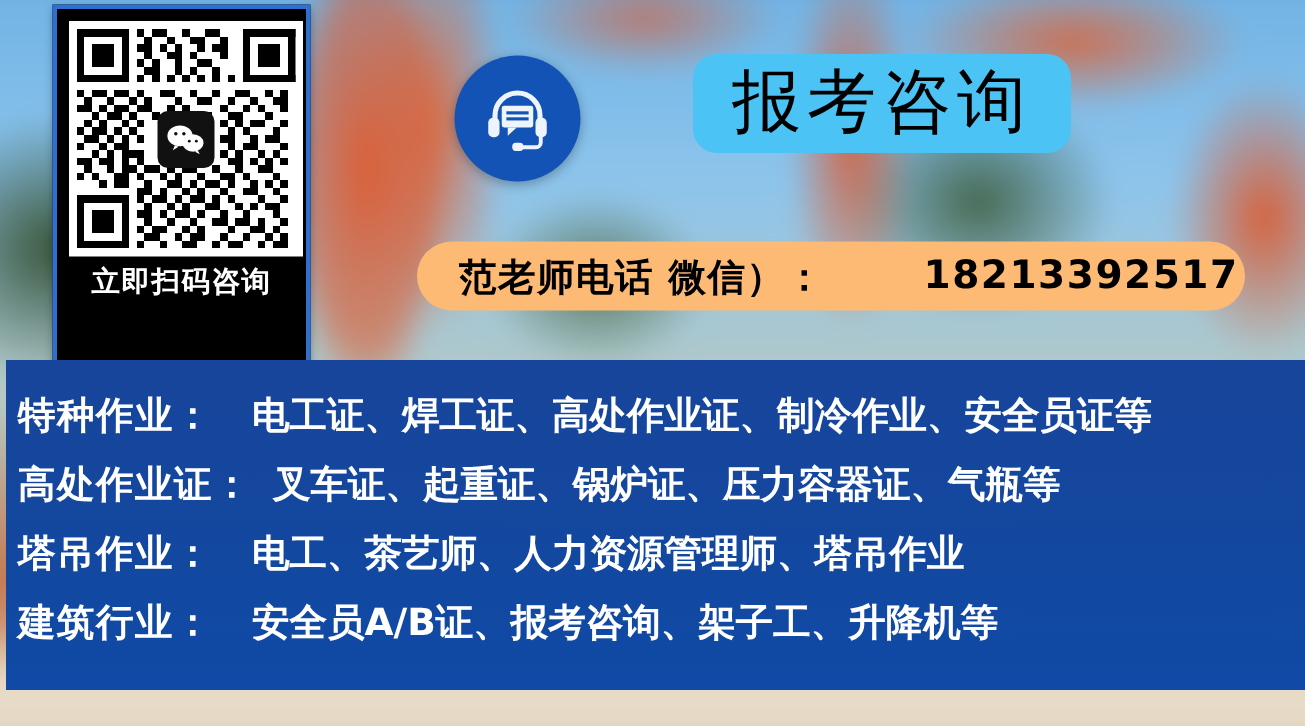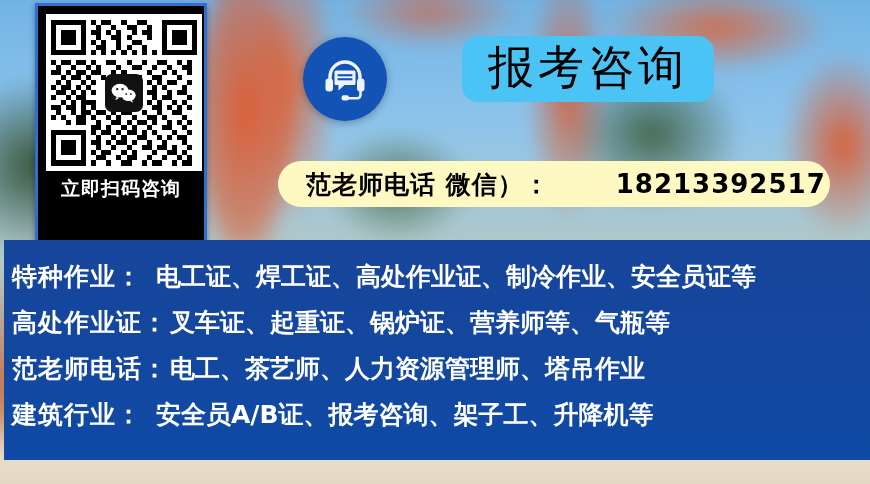--- a/index.html
+++ b/index.html
@@ -92,21 +92,21 @@
   .title-pill span {
     font-size:46px; font-weight:normal; color:#000;
     letter-spacing:4px; line-height:1;
     font-family:"DejaVu Sans","Liberation Sans",sans-serif;
   }
 
   
   .phone-pill {
     position:absolute; left:278px; top:161px;
     width:552px; height:46px;
-    background:#fef9c3;
+    background:#fdba74;
     border-radius:23px;
     display:flex; align-items:center;
     padding-left:28px;
   }
   .phone-label {
     font-size:25px; font-weight:bold; color:#000;
     letter-spacing:1px;
     font-family:"DejaVu Sans","Liberation Sans",sans-serif;
   }
   .phone-number {
@@ -129,21 +129,21 @@
   }
   .svc-cat {
     color:#ffffff; font-weight:bold;
     font-size:25px; letter-spacing:1px;
     min-width:142px;
     font-family:"DejaVu Sans","Liberation Sans",sans-serif;
   }
   .svc-items {
     color:#ffffff; font-weight:bold;
     font-size:25px; letter-spacing:0px;
-    margin-left:2px;
+    margin-left:14px;
     font-family:"DejaVu Sans","Liberation Sans",sans-serif;
   }
 </style>
 </head>
 <body>
 
 <div class="poster">
 
   <div class="bg-photo"></div>
 
@@ -439,25 +439,25 @@
 
   <div class="services">
 
     <div class="svc-row">
       <span class="svc-cat">特种作业：</span>
       <span class="svc-items">电工证、焊工证、高处作业证、制冷作业、安全员证等</span>
     </div>
 
     <div class="svc-row">
       <span class="svc-cat">高处作业证：</span>
-      <span class="svc-items">叉车证、起重证、锅炉证、营养师等、气瓶等</span>
+      <span class="svc-items">叉车证、起重证、锅炉证、压力容器证、气瓶等</span>
     </div>
 
     <div class="svc-row">
-      <span class="svc-cat">范老师电话：</span>
+      <span class="svc-cat">塔吊作业：</span>
       <span class="svc-items">电工、茶艺师、人力资源管理师、塔吊作业</span>
     </div>
 
     <div class="svc-row">
       <span class="svc-cat">建筑行业：</span>
       <span class="svc-items">安全员A/B证、报考咨询、架子工、升降机等</span>
     </div>
 
   </div>
 

